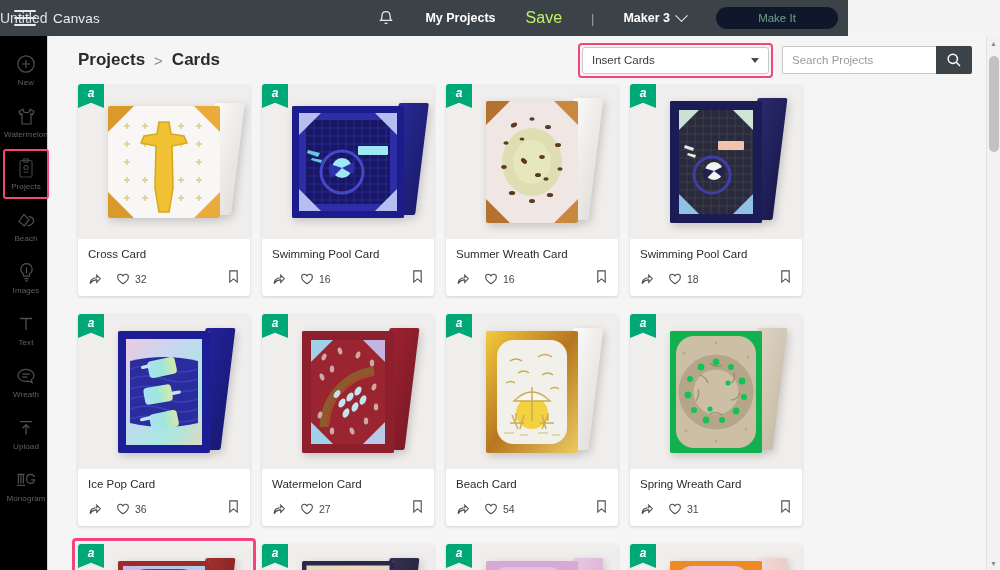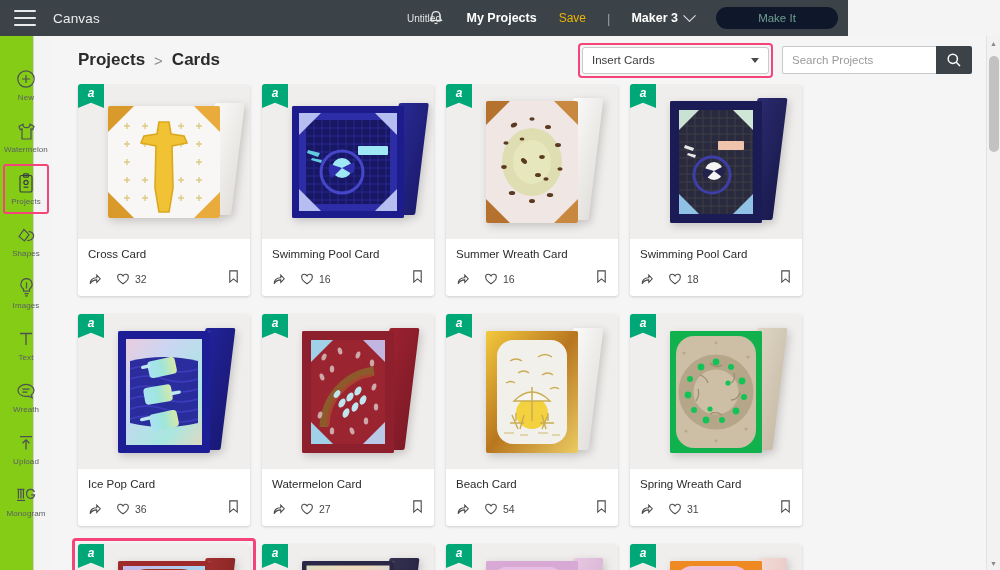--- a/index.html
+++ b/index.html
@@ -22,55 +22,55 @@
   .hamburger {
     margin-left: 14px; width: 22px; height: 16px;
     display: flex; flex-direction: column; justify-content: space-between;
     cursor: pointer;
   }
   .hamburger span { display: block; height: 2px; background: #e9eaeb; border-radius: 1px; }
   .app-title {
     margin-left: 17px; font-size: 13.5px; letter-spacing: .2px; color: #eceded;
   }
   .doc-title {
-    position: absolute; left: 0; right: 0; text-align: center;
-    font-size: 10px; color: #dfe1e2; pointer-events: none;
+    position: absolute; left: 0; right: 0; text-align: left;
+    font-size: 14px; color: #dfe1e2; pointer-events: none;
   }
   .topright {
-    margin-left: auto; display: flex; align-items: center; gap: 8px; padding-right: 10px;
+    margin-left: auto; display: flex; align-items: center; gap: 16px; padding-right: 10px;
   }
   .bell {
     width: 30px; height: 30px; display: flex; align-items: center; justify-content: center;
     cursor: pointer; margin-right: 8px;
   }
   .my-projects {
     font-size: 12.5px; font-weight: bold; color: #fff; cursor: pointer; margin-right: 14px;
   }
-  .save-btn { font-size: 12px; color: #eab308; cursor: pointer; margin-right: 13px; }
+  .save-btn { font-size: 16px; color: #bef264; cursor: pointer; margin-right: 13px; }
   .vsep { color: #9aa0a4; font-size: 13px; margin-right: 13px; }
   .machine {
     font-size: 12.5px; font-weight: bold; color: #fff; cursor: pointer;
     display: flex; align-items: center; gap: 7px; margin-right: 14px;
   }
   .chev { width: 9px; height: 9px; border-right: 1.6px solid #e5e6e7; border-bottom: 1.6px solid #e5e6e7;
           transform: rotate(45deg) translate(-2px,-2px); }
   .makeit {
     width: 122px; height: 22px; border-radius: 11px;
     background: #0f172a; color: #6e9f90;
     font-size: 11.5px; display: flex; align-items: center; justify-content: center;
     cursor: pointer;
   }
 
   
   .sidebar {
     position: absolute; top: 36px; left: 0;
-    width: 34px; height: 534px;
-    background: #84cc16;
+    width: 48px; height: 534px;
+    background: #000000;
     border-right: 1px solid #d3d3d3;
-    padding-top: 23px;
+    padding-top: 8px;
     z-index: 30;
   }
   .side-item {
     width: 52px; height: 52px;
     display: flex; flex-direction: column; align-items: center; justify-content: center;
     gap: 3px; cursor: pointer; position: relative;
   }
   .side-item .ico { height: 22px; display: flex; align-items: center; justify-content: center; }
   .side-item .lbl { font-size: 8px; color: #5c6063; letter-spacing: .1px; }
   .side-item.selected::after {
@@ -248,21 +248,21 @@
     <div class="lbl">Projects</div>
   </div>
 
   <div class="side-item">
     <div class="ico">
       <svg width="22" height="19" viewBox="0 0 22 19" fill="none" stroke="#4d5154" stroke-width="1.2">
         <path d="M4 10.5 9 3.5l5 5.2-4.6 6.2z"></path>
           <path d="M13.6 5.4c3 .6 5 2.3 5 4.5 0 2.6-2.9 4.7-6.4 4.7"></path>
       </svg>
     </div>
-    <div class="lbl">Shapes</div>
+    <div class="lbl">Beach</div>
   </div>
 
   <div class="side-item">
     <div class="ico">
       <svg width="17" height="21" viewBox="0 0 17 21" fill="none" stroke="#4d5154" stroke-width="1.2">
         <path d="M8.5 1.6a5.6 5.6 0 0 0-3 10.3v2.3h6v-2.3a5.6 5.6 0 0 0-3-10.3z"></path>
         <path d="M6.4 16.6h4.2M7.2 18.8h2.6M8.5 5.2v6.3"></path>
       </svg>
     </div>
     <div class="lbl">Images</div>

